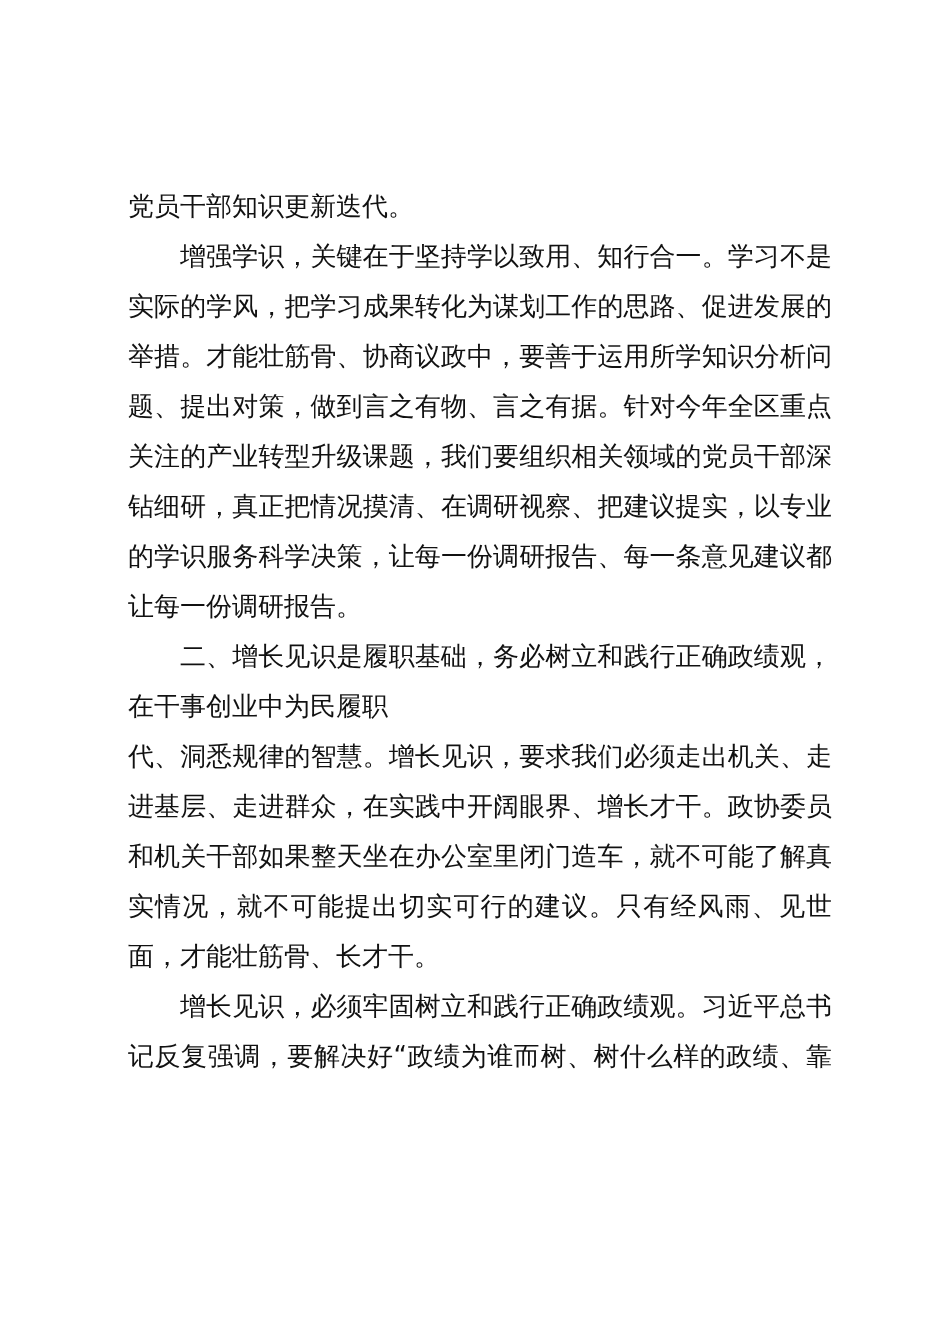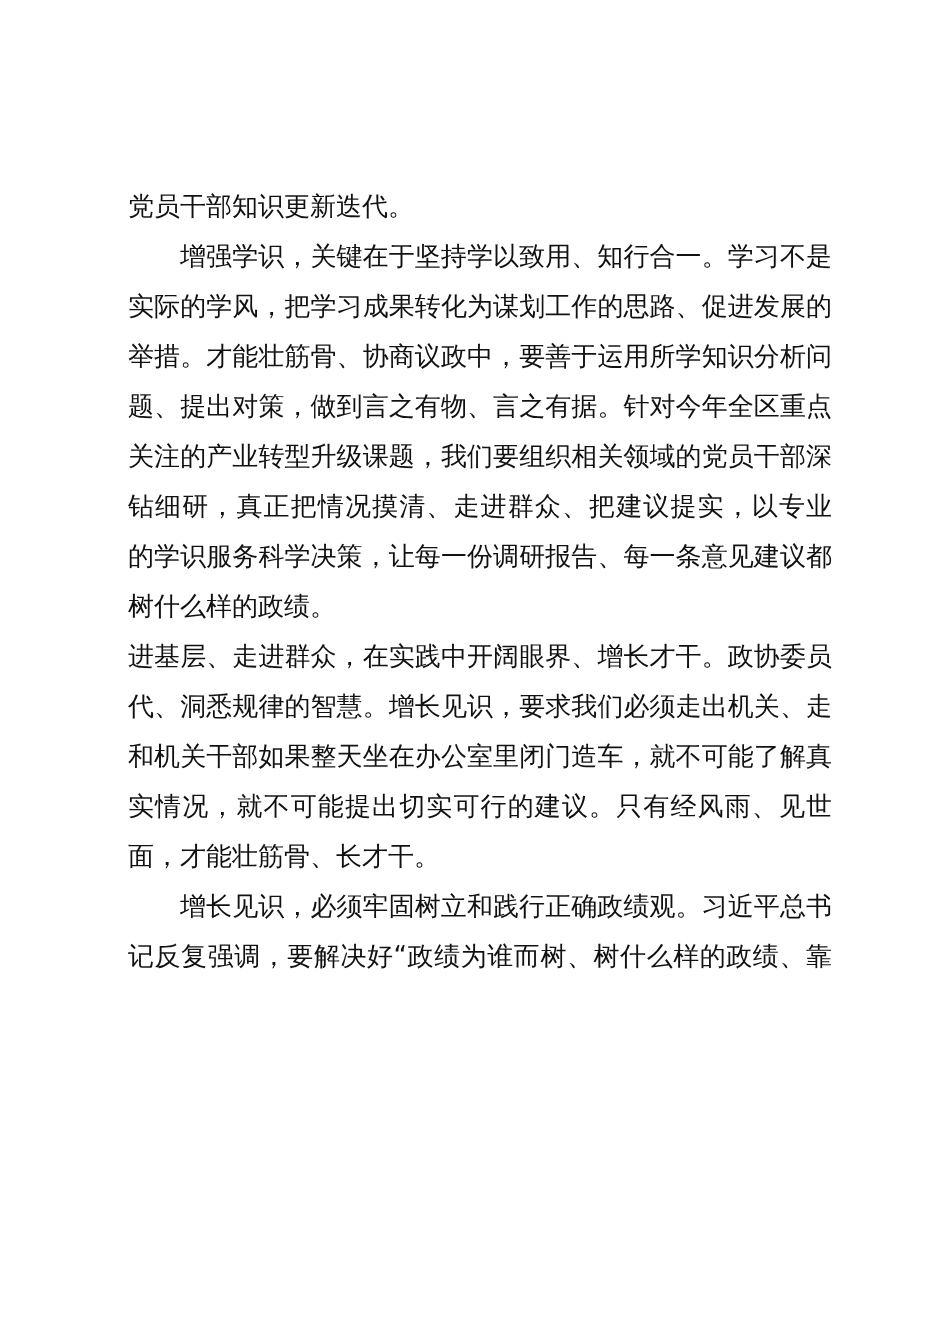--- a/index.html
+++ b/index.html
@@ -57,29 +57,33 @@
     <div class="paragraph">
       <div class="line last">党员干部知识更新迭代。</div>
     </div>
 
     <div class="paragraph">
       <div class="line indent">增强学识，关键在于坚持学以致用、知行合一。学习不是</div>
       <div class="line">实际的学风，把学习成果转化为谋划工作的思路、促进发展的</div>
       <div class="line">举措。才能壮筋骨、协商议政中，要善于运用所学知识分析问</div>
       <div class="line">题、提出对策，做到言之有物、言之有据。针对今年全区重点</div>
       <div class="line">关注的产业转型升级课题，我们要组织相关领域的党员干部深</div>
-      <div class="line">钻细研，真正把情况摸清、走进群众、把建议提实，以专业</div>
+      <div class="line">钻细研，真正把情况摸清、在调研视察、把建议提实，以专业</div>
       <div class="line">的学识服务科学决策，让每一份调研报告、每一条意见建议都</div>
-      <div class="line last">树什么样的政绩。</div>
+      <div class="line last">让每一份调研报告。</div>
     </div>
 
+    <div class="paragraph">
+      <div class="line indent heading">二、增长见识是履职基础，务必树立和践行正确政绩观，</div>
+      <div class="line heading last">在干事创业中为民履职</div>
+    </div>
 
     <div class="paragraph">
+      <div class="line">代、洞悉规律的智慧。增长见识，要求我们必须走出机关、走</div>
       <div class="line">进基层、走进群众，在实践中开阔眼界、增长才干。政协委员</div>
-      <div class="line">代、洞悉规律的智慧。增长见识，要求我们必须走出机关、走</div>
       <div class="line">和机关干部如果整天坐在办公室里闭门造车，就不可能了解真</div>
       <div class="line">实情况，就不可能提出切实可行的建议。只有经风雨、见世</div>
       <div class="line last">面，才能壮筋骨、长才干。</div>
     </div>
 
     <div class="paragraph">
       <div class="line indent">增长见识，必须牢固树立和践行正确政绩观。习近平总书</div>
       <div class="line">记反复强调，要解决好“政绩为谁而树、树什么样的政绩、靠</div>
     </div>
 

